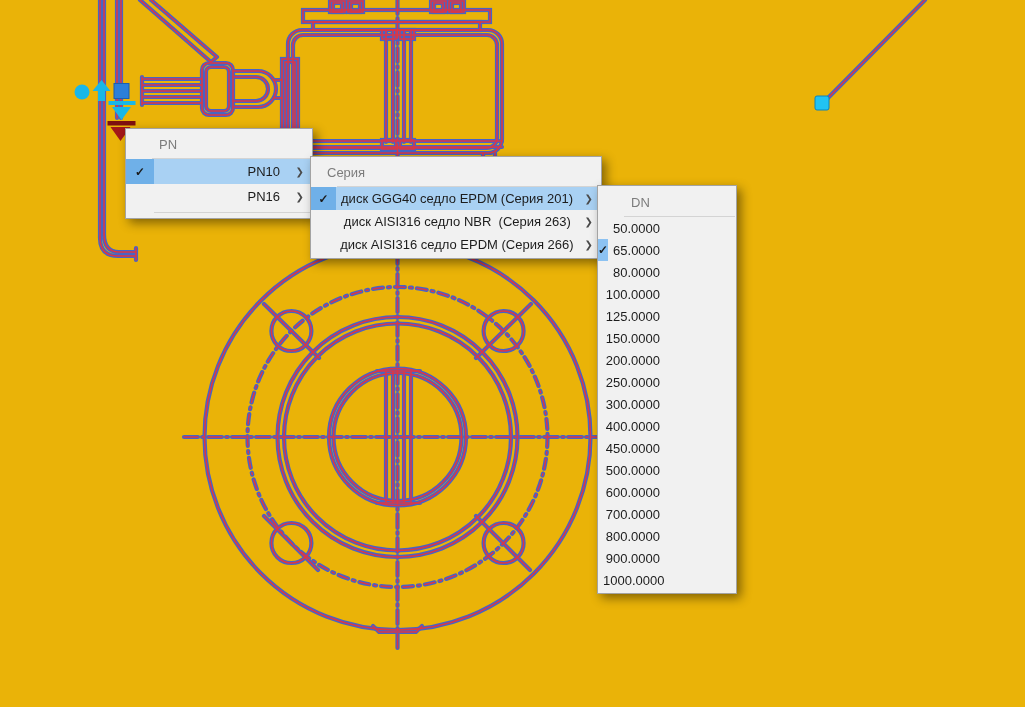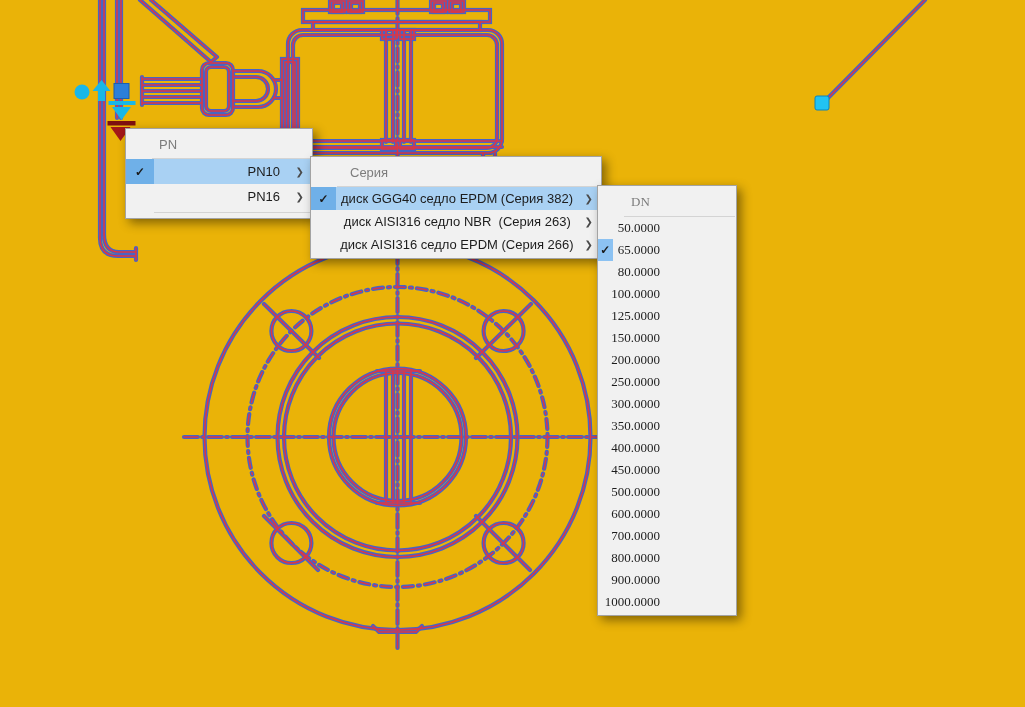--- a/index.html
+++ b/index.html
@@ -28,25 +28,25 @@
   .mrow:not(.hl) .chk.on{background:#8cc2f2;}
   .lbl{flex:1;white-space:pre;padding-left:5px;text-align:right;}
   .arr{width:24px;padding-right:8px;text-align:right;color:#4a4a4a;font-size:10px;}
 
   #menu-pn{left:125px;top:128px;width:188px;z-index:10;}
   #menu-pn .mheader{height:27px;padding-left:33px;}
   #menu-pn .mrow{height:25px;}
   #menu-pn .chk{width:28px;}
 
   #menu-seriya{left:310px;top:156px;width:292px;z-index:20;}
-  #menu-seriya .mheader{height:27px;padding-left:39px;}
+  #menu-seriya .mheader{height:27px;padding-left:16px;}
   #menu-seriya .mrow{height:23px;}
   #menu-seriya .chk{width:30px;}
 
-  #menu-dn{left:597px;top:185px;width:140px;z-index:30;font-family:Liberation Serif, serif;}
+  #menu-dn{left:597px;top:185px;width:140px;z-index:30;}
   #menu-dn .mheader{height:28px;padding-left:33px;}
   #menu-dn .mrow{height:22px;}
   #menu-dn .chk{width:26px;}
   #menu-dn .lbl{text-align:right;padding-right:76px;}
 </style>
 </head>
 <body>
 
 <div class="canvas">
 
@@ -140,21 +140,21 @@
         <div class="sep"></div>
       </div>
   </div>
 
   <div class="menu" id="menu-seriya">
     <div class="mheader">Серия</div>
     <div class="hsep"></div>
     <div>
         <div class="mrow hl">
           <span class="chk on">✓</span>
-          <span class="lbl">диск GGG40 седло EPDM (Серия 382)</span>
+          <span class="lbl">диск GGG40 седло EPDM (Серия 201)</span>
           <span class="arr">❯</span>
         </div>
         <div class="mrow">
           <span class="chk"></span>
           <span class="lbl">диск AISI316 седло NBR  (Серия 263)</span>
           <span class="arr">❯</span>
         </div>
         <div class="mrow">
           <span class="chk"></span>
           <span class="lbl">диск AISI316 седло EPDM (Серия 266)</span>
@@ -198,24 +198,20 @@
         <div class="mrow">
           <span class="chk"></span>
           <span class="lbl">250.0000</span>
         </div>
         <div class="mrow">
           <span class="chk"></span>
           <span class="lbl">300.0000</span>
         </div>
         <div class="mrow">
           <span class="chk"></span>
-          <span class="lbl">350.0000</span>
-        </div>
-        <div class="mrow">
-          <span class="chk"></span>
           <span class="lbl">400.0000</span>
         </div>
         <div class="mrow">
           <span class="chk"></span>
           <span class="lbl">450.0000</span>
         </div>
         <div class="mrow">
           <span class="chk"></span>
           <span class="lbl">500.0000</span>
         </div>

